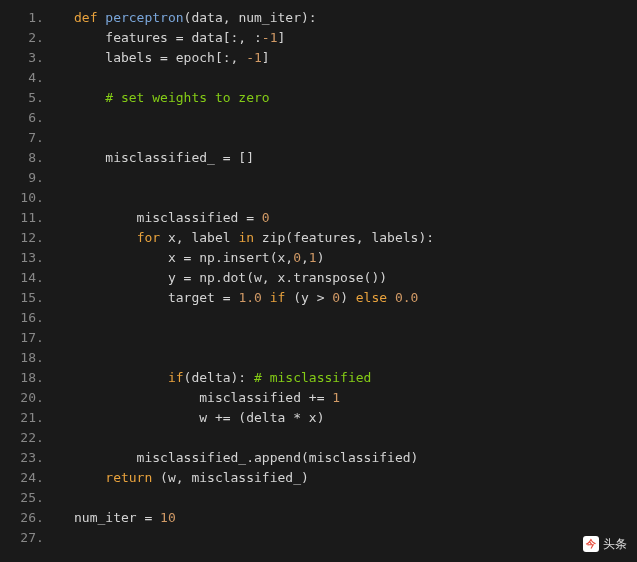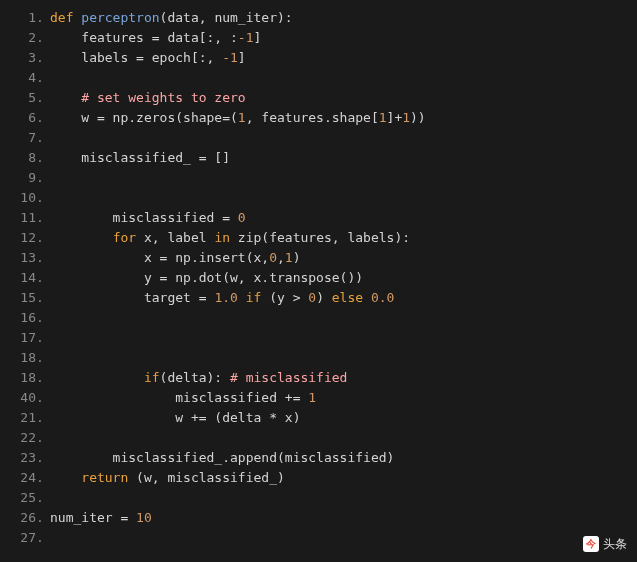--- a/index.html
+++ b/index.html
@@ -30,25 +30,26 @@
       flex-shrink: 0;
       user-select: none;
     }
     .dot {
       color: #888;
       width: 10px;
       flex-shrink: 0;
     }
     .code {
       padding-left: 4px;
+      margin-left: 24px;
     }
     .kw { color: #e8a23d; }
     .fn { color: #7aa6da; }
     .num { color: #d19a66; }
-    .cm { color: #fca5a5; }
+    .cm { color: #84cc16; }
     .txt { color: #d4d4d4; }
     .watermark {
       position: absolute;
       bottom: 8px;
       right: 10px;
       color: #ddd;
       font-family: sans-serif;
       font-size: 12px;
       display: flex;
       align-items: center;
@@ -70,35 +71,35 @@
 </head>
 <body>
 
 <div class="code-container">
   <div id="code-lines">
       <div class="line"><span class="lineno">1</span><span class="dot">.</span><span class="code"><span class="kw">def </span><span class="fn">perceptron</span><span class="txt">(data, num_iter):</span></span></div>
       <div class="line"><span class="lineno">2</span><span class="dot">.</span><span class="code"><span class="txt">    features = data[:, :</span><span class="num">-1</span><span class="txt">]</span></span></div>
       <div class="line"><span class="lineno">3</span><span class="dot">.</span><span class="code"><span class="txt">    labels = epoch[:, </span><span class="num">-1</span><span class="txt">]</span></span></div>
       <div class="line"><span class="lineno">4</span><span class="dot">.</span><span class="code"></span></div>
       <div class="line"><span class="lineno">5</span><span class="dot">.</span><span class="code"><span class="txt">    </span><span class="cm"># set weights to zero</span></span></div>
-      <div class="line"><span class="lineno">6</span><span class="dot">.</span><span class="code"><span class="txt">    w = np.zeros(shape=(</span><span class="num">1</span><span class="txt">, features.shape[</span><span class="num">1</span><span class="txt">]+</span><span class="num">1</span><span class="txt">))</span></span></div>
+      <div class="line"><span class="lineno">6</span><span class="dot">.</span></div>
       <div class="line"><span class="lineno">7</span><span class="dot">.</span><span class="code"></span></div>
       <div class="line"><span class="lineno">8</span><span class="dot">.</span><span class="code"><span class="txt">    misclassified_ = []</span></span></div>
       <div class="line"><span class="lineno">9</span><span class="dot">.</span><span class="code"></span></div>
       <div class="line"><span class="lineno">10</span><span class="dot">.</span></div>
       <div class="line"><span class="lineno">11</span><span class="dot">.</span><span class="code"><span class="txt">        misclassified = </span><span class="num">0</span></span></div>
       <div class="line"><span class="lineno">12</span><span class="dot">.</span><span class="code"><span class="txt">        </span><span class="kw">for</span><span class="txt"> x, label </span><span class="kw">in</span><span class="txt"> zip(features, labels):</span></span></div>
       <div class="line"><span class="lineno">13</span><span class="dot">.</span><span class="code"><span class="txt">            x = np.insert(x,</span><span class="num">0</span><span class="txt">,</span><span class="num">1</span><span class="txt">)</span></span></div>
       <div class="line"><span class="lineno">14</span><span class="dot">.</span><span class="code"><span class="txt">            y = np.dot(w, x.transpose())</span></span></div>
       <div class="line"><span class="lineno">15</span><span class="dot">.</span><span class="code"><span class="txt">            target = </span><span class="num">1.0</span><span class="txt"> </span><span class="kw">if</span><span class="txt"> (y &gt; </span><span class="num">0</span><span class="txt">) </span><span class="kw">else</span><span class="txt"> </span><span class="num">0.0</span></span></div>
       <div class="line"><span class="lineno">16</span><span class="dot">.</span><span class="code"></span></div>
       <div class="line"><span class="lineno">17</span><span class="dot">.</span></div>
       <div class="line"><span class="lineno">18</span><span class="dot">.</span><span class="code"></span></div>
       <div class="line"><span class="lineno">18</span><span class="dot">.</span><span class="code"><span class="txt">            </span><span class="kw">if</span><span class="txt">(delta): </span><span class="cm"># misclassified</span></span></div>
-      <div class="line"><span class="lineno">40</span><span class="dot">.</span><span class="code"><span class="txt">                misclassified += </span><span class="num">1</span></span></div>
+      <div class="line"><span class="lineno">20</span><span class="dot">.</span><span class="code"><span class="txt">                misclassified += </span><span class="num">1</span></span></div>
       <div class="line"><span class="lineno">21</span><span class="dot">.</span><span class="code"><span class="txt">                w += (delta * x)</span></span></div>
       <div class="line"><span class="lineno">22</span><span class="dot">.</span><span class="code"></span></div>
       <div class="line"><span class="lineno">23</span><span class="dot">.</span><span class="code"><span class="txt">        misclassified_.append(misclassified)</span></span></div>
       <div class="line"><span class="lineno">24</span><span class="dot">.</span><span class="code"><span class="txt">    </span><span class="kw">return</span><span class="txt"> (w, misclassified_)</span></span></div>
       <div class="line"><span class="lineno">25</span><span class="dot">.</span><span class="code"></span></div>
       <div class="line"><span class="lineno">26</span><span class="dot">.</span><span class="code"><span class="txt">num_iter = </span><span class="num">10</span></span></div>
       <div class="line"><span class="lineno">27</span><span class="dot">.</span></div>
     </div>
 </div>
 

